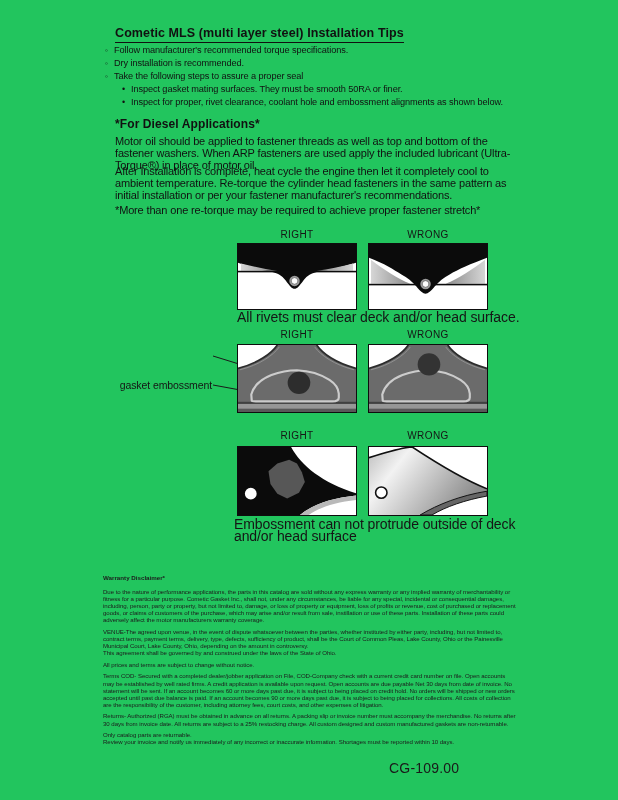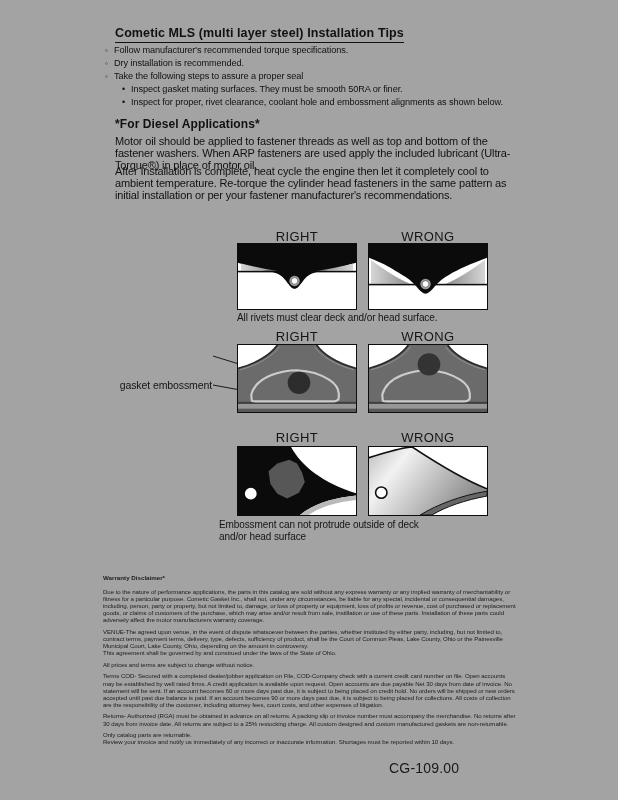--- a/index.html
+++ b/index.html
@@ -1,20 +1,20 @@
 <!DOCTYPE html>
 <html><head>
 <meta charset="utf-8">
 <style>
   * { margin: 0; padding: 0; box-sizing: border-box; }
   html, body { background: #e8e8e8; }
   body { font-family: "Liberation Sans", sans-serif; color: #111; }
   #page {
     position: relative; width: 618px; height: 800px;
-    background: #a3a3a3; overflow: hidden; margin: 0 auto;
+    background: #22c55e; overflow: hidden; margin: 0 auto;
   }
   .abs { position: absolute; }
 
   
   #title {
     left: 115px; top: 26px; font-size: 12.5px; font-weight: bold;
     letter-spacing: 0.1px; border-bottom: 1.5px solid #111; padding-bottom: 2px;
   }
   #tips-list { left: 105px; top: 44px; width: 440px; font-size: 9.2px; line-height: 12.6px; letter-spacing: -0.1px; }
   .bullet-row { display: flex; }
@@ -22,34 +22,34 @@
   .bullet-row.sub { margin-left: 17px; }
   .bullet-row.sub .marker { font-size: 9px; }
 
   #diesel-heading { left: 115px; top: 117px; font-size: 12px; font-weight: bold; letter-spacing: 0.1px; }
   .body-para { left: 115px; width: 414px; font-size: 11px; line-height: 12.2px; letter-spacing: -0.15px; }
   #diesel-para-1 { top: 135px; }
   #diesel-para-2 { top: 165px; }
   #diesel-note   { top: 204px; }
 
   
-  .col-label { width: 120px; text-align: center; font-size: 13px; letter-spacing: 0.4px; color: #151515; }
+  .col-label { width: 120px; text-align: center; font-size: 10px; letter-spacing: 0.4px; color: #151515; }
   .panel { width: 120px; border: 1.8px solid #0d0d0d; background: #fff; }
   .panel svg { display: block; position: absolute; left: 0; top: 0; width: 100%; height: 100%; }
   .panel { position: absolute; }
-  .caption { font-size: 10px; letter-spacing: -0.1px; white-space: pre-line; line-height: 11.5px; color: #151515; }
+  .caption { font-size: 14px; letter-spacing: -0.1px; white-space: pre-line; line-height: 11.5px; color: #151515; }
 
   .lbl-r1 { top: 229px; } .lbl-r2 { top: 329px; } .lbl-r3 { top: 430px; }
   .col1 { left: 237px; } .col2 { left: 368px; }
   .row1-panel { top: 243px; height: 67px; }
   .row2-panel { top: 344px; height: 69px; }
   .row3-panel { top: 446px; height: 70px; }
   #caption-1 { left: 237px; top: 312px; }
   #caption-2 { left: 238px; top: 415px; }
-  #caption-3 { left: 219px; top: 519px; }
+  #caption-3 { left: 234px; top: 519px; }
 
   .annot { font-size: 10.5px; letter-spacing: -0.1px; text-align: right; width: 112px; line-height: 11px; color: #151515; }
   #annot-coolant { left: 100px; top: 347px; }
   #annot-emboss  { left: 100px; top: 380px; }
   #leader-lines  { left: 205px; top: 348px; }
 
   
   #disclaimer { left: 103px; top: 574px; width: 414px; color: #1c1c1c; }
   #disclaimer h4 { font-size: 6.2px; font-weight: bold; margin-bottom: 7px; }
   #disclaimer p { font-size: 6.1px; line-height: 7.1px; letter-spacing: -0.05px; margin-bottom: 4.5px; white-space: pre-line; }
@@ -82,20 +82,21 @@
     </div>
     <div class="bullet-row sub">
       <span class="marker">•</span>
       <span>Inspect for proper, rivet clearance, coolant hole and embossment alignments as shown below.</span>
     </div>
   </div>
 
   <div id="diesel-heading" class="abs">*For Diesel Applications*</div>
   <div id="diesel-para-1" class="abs body-para">Motor oil should be applied to fastener threads as well as top and bottom of the fastener washers. When ARP fasteners are used apply the included lubricant (Ultra-Torque®) in place of motor oil.</div>
   <div id="diesel-para-2" class="abs body-para">After Installation is complete, heat cycle the engine then let it completely cool to ambient temperature. Re-torque the cylinder head fasteners in the same pattern as initial installation or per your fastener manufacturer's recommendations.</div>
+  <div id="diesel-note" class="abs body-para">*More than one re-torque may be required to achieve proper fastener stretch*</div>
 
   <div class="abs col-label col1 lbl-r1">RIGHT</div>
   <div class="abs col-label col2 lbl-r1">WRONG</div>
 
   <div class="panel col1 row1-panel">
     <svg viewBox="0 0 120 66" preserveAspectRatio="none">
       <defs>
         <linearGradient id="wL1" x1="0" y1="0" x2="1" y2="0">
           <stop offset="0" stop-color="#d6d6d6"></stop>
             <stop offset="1" stop-color="#8a8a8a"></stop>

